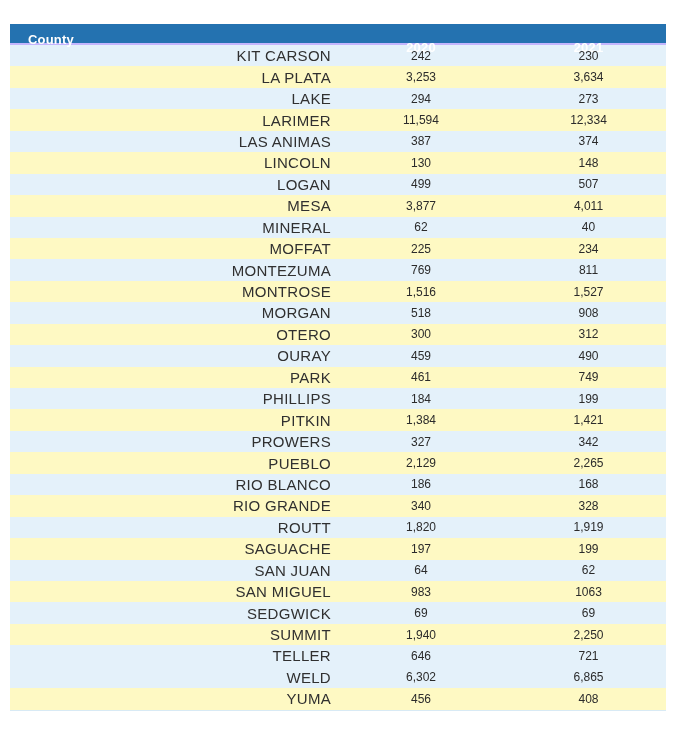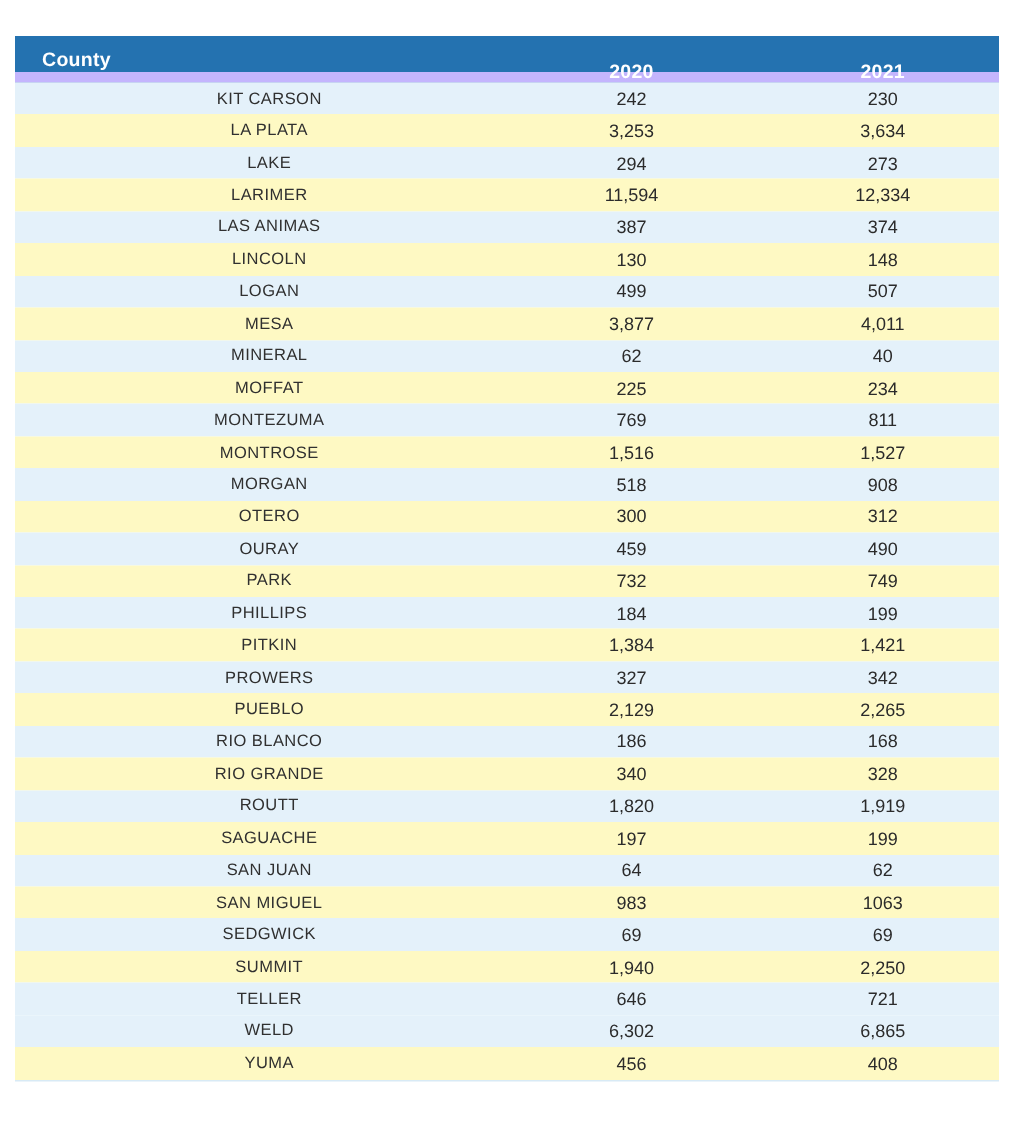--- a/index.html
+++ b/index.html
@@ -14,23 +14,23 @@
     position: absolute;
     left: 10px;
     top: 24px;
     width: 656px;
     border-bottom: 1px solid #d8eaf5;
   }
   .header-row {
     display: grid;
     grid-template-columns: 321px 180px 155px;
     align-items: center;
-    height: 31px;
+    height: 21px;
     background: #2472b0;
-    border-bottom: 7px solid #c4b5fd;
+    border-bottom: 2px solid #c4b5fd;
   }
   .header-cell {
     color: #ffffff;
     font-weight: bold;
     font-size: 13px;
     letter-spacing: 0.2px;
   }
   .header-cell.county { text-align: left; padding-left: 18px; }
   .header-cell.num { text-align: center; margin-top: 16px; }
   .body-rows { width: 100%; }
@@ -40,23 +40,23 @@
     align-items: center;
     height: 21.44px;
   }
   .row.striped { background: #e4f1fa; }
   .row.plain   { background: #fef9c3; }
   .cell {
     font-size: 12px;
     color: #2b2b2b;
   }
   .cell.county {
-    text-align: center;
+    text-align: right;
     padding-left: 18px;
-    font-size: 11px;
+    font-size: 15px;
     letter-spacing: 0.3px;
     color: #303030;
   }
   .cell.num { text-align: center; }
 </style>
 </head>
 <body>
 
 <div class="table-wrap">
   <div class="header-row">
@@ -135,21 +135,21 @@
         <div class="cell num">300</div>
         <div class="cell num">312</div>
       </div>
       <div class="row striped">
         <div class="cell county">OURAY</div>
         <div class="cell num">459</div>
         <div class="cell num">490</div>
       </div>
       <div class="row plain">
         <div class="cell county">PARK</div>
-        <div class="cell num">732</div>
+        <div class="cell num">461</div>
         <div class="cell num">749</div>
       </div>
       <div class="row striped">
         <div class="cell county">PHILLIPS</div>
         <div class="cell num">184</div>
         <div class="cell num">199</div>
       </div>
       <div class="row plain">
         <div class="cell county">PITKIN</div>
         <div class="cell num">1,384</div>

